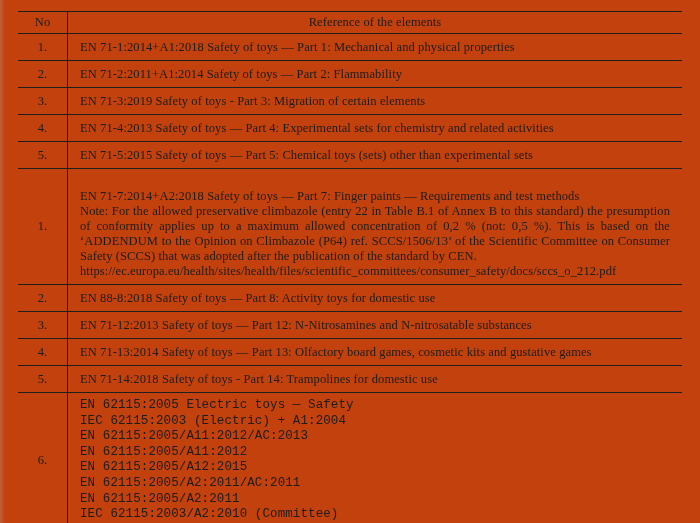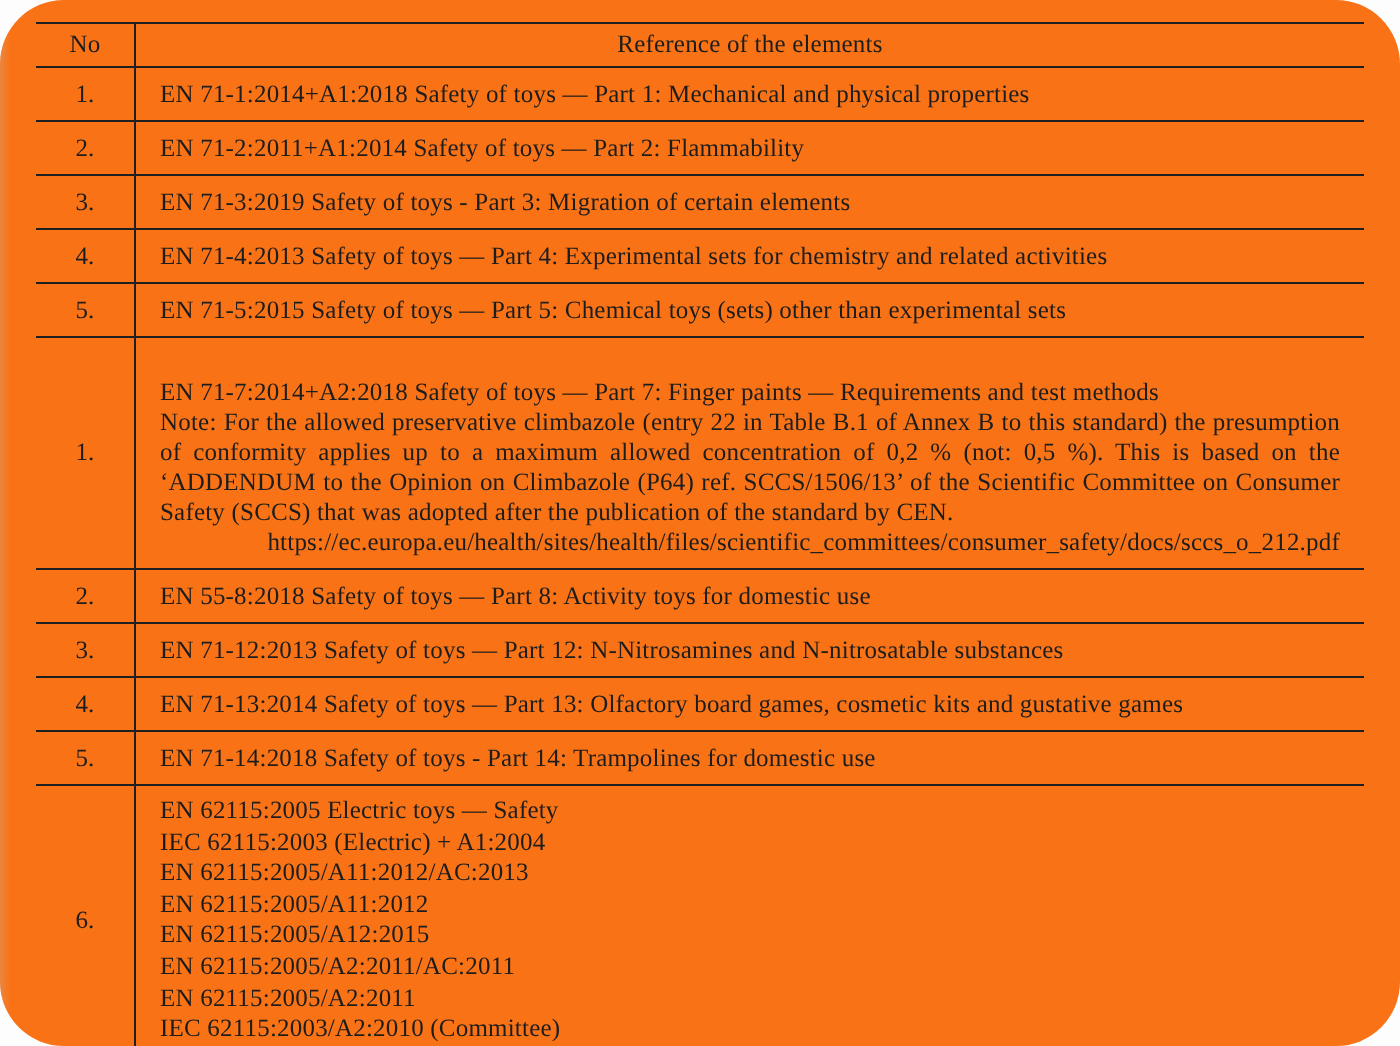--- a/index.html
+++ b/index.html
@@ -4,25 +4,24 @@
 <style>
   html, body {
     margin: 0;
     padding: 0;
     background: #fdfdfd;
   }
   .page {
     position: relative;
     width: 700px;
     height: 523px;
-    background: #f97316;
+    background: #c2410c;
     font-family: "Liberation Serif", "DejaVu Serif", serif;
     color: #1d1d1d;
     overflow: hidden;
-    border-radius: 32px;
   }
   
   .page::before {
     content: "";
     position: absolute;
     left: 0; top: 0; bottom: 0;
     width: 5px;
     background: linear-gradient(to right, rgba(190,190,190,.25), rgba(190,190,190,0));
     pointer-events: none;
   }
@@ -69,22 +68,23 @@
   tr.noterow .note-body {
     text-align: justify;
     line-height: 15px;
   }
   tr.multirow td.ref-cell {
     padding: 5px 12px 6px 12px;
   }
   tr.multirow .std-line {
     line-height: 15.6px;
     white-space: nowrap;
+    font-family: Liberation Mono, monospace;
   }
-  .note-url { color: #1d1d1d; text-decoration: none; text-align: right; }
+  .note-url { color: #1d1d1d; text-decoration: none; }
 </style>
 </head>
 <body>
 
 <div class="page">
   <table class="standards">
     <tbody>
       <tr class="hdr">
         <td class="no-cell">No</td>
         <td class="ref-cell">Reference of the elements</td>
@@ -119,21 +119,21 @@
         <td class="no-cell">1.</td>
         <td class="ref-cell">
           <div class="note-title">EN 71-7:2014+A2:2018 Safety of toys — Part 7: Finger paints — Requirements and test methods</div>
           <div class="note-body">Note: For the allowed preservative climbazole (entry 22 in Table B.1 of Annex B to this standard) the presumption of conformity applies up to a maximum allowed concentration of 0,2 % (not: 0,5 %). This is based on the ‘ADDENDUM to the Opinion on Climbazole (P64) ref. SCCS/1506/13’ of the Scientific Committee on Consumer Safety (SCCS) that was adopted after the publication of the standard by CEN.</div>
           <div class="note-url">https://ec.europa.eu/health/sites/health/files/scientific_committees/consumer_safety/docs/sccs_o_212.pdf</div>
         </td>
       </tr>
 
       <tr class="simple">
         <td class="no-cell">2.</td>
-        <td class="ref-cell">EN 55-8:2018 Safety of toys — Part 8: Activity toys for domestic use</td>
+        <td class="ref-cell">EN 88-8:2018 Safety of toys — Part 8: Activity toys for domestic use</td>
       </tr>
 
       <tr class="simple">
         <td class="no-cell">3.</td>
         <td class="ref-cell">EN 71-12:2013 Safety of toys — Part 12: N-Nitrosamines and N-nitrosatable substances</td>
       </tr>
 
       <tr class="simple">
         <td class="no-cell">4.</td>
         <td class="ref-cell">EN 71-13:2014 Safety of toys — Part 13: Olfactory board games, cosmetic kits and gustative games</td>

